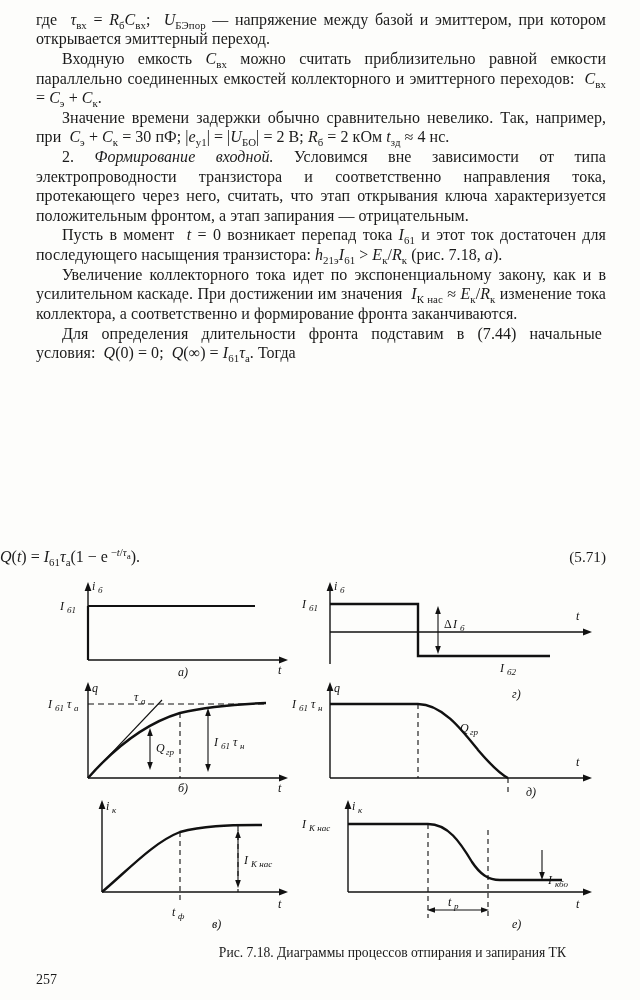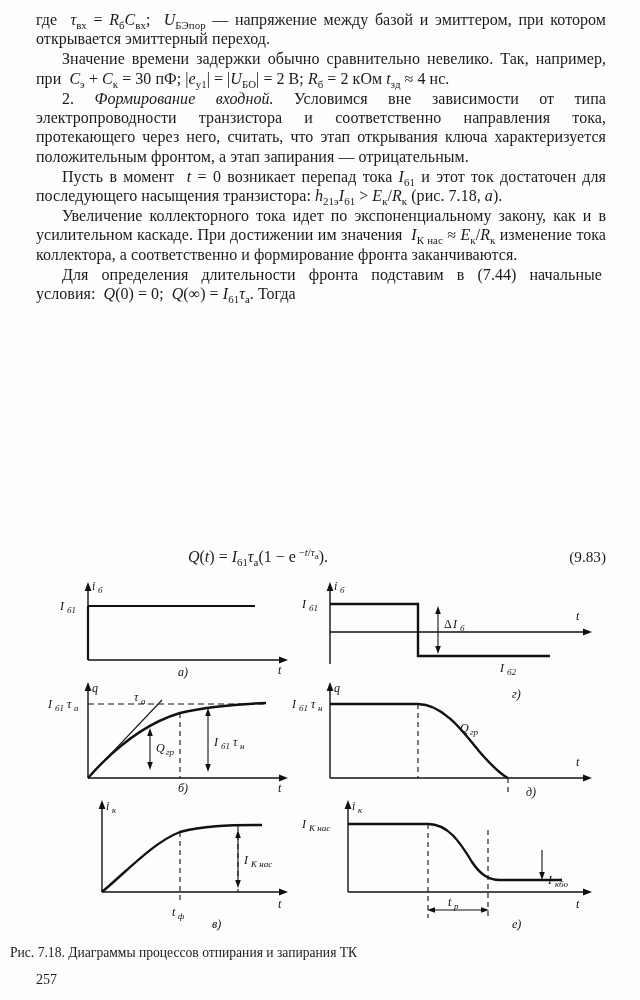--- a/index.html
+++ b/index.html
@@ -47,43 +47,43 @@
   .sup {
     font-size: 0.68em;
     vertical-align: super;
     line-height: 0;
   }
   .eqline {
     position: absolute;
     left: 0;
     top: 548px;
     width: 516px;
-    text-align: center;
+    text-align: left;
     font-size: 16px;
     font-family: "Liberation Serif", serif;
   }
   .eqnum {
     position: absolute;
     right: 34px;
     top: 548px;
     font-size: 15.2px;
   }
   .figwrap {
     position: absolute;
     left: 30px;
     top: 580px;
     width: 580px;
     height: 360px;
   }
   .caption {
     position: absolute;
-    left: 10px;
+    left: 0;
     top: 945px;
     width: 566px;
-    text-align: left;
+    text-align: right;
     font-size: 13.6px;
     font-family: "Liberation Serif", serif;
   }
   .pagenum {
     position: absolute;
     left: 36px;
     top: 972px;
     font-size: 14px;
   }
   svg { display: block; }
@@ -93,20 +93,23 @@
 <body>
 
 <div class="page">
 
   <div class="text-col">
 
     <p class="par noind">
       где&nbsp;&nbsp;<i class="it">τ</i><span class="sub">вх</span> = <i class="it">R</i><span class="sub">б</span><i class="it">C</i><span class="sub">вх</span>;&nbsp; <i class="it">U</i><span class="sub">БЭпор</span>&nbsp;—&nbsp;напряжение между базой и эмиттером, при котором открывается эмиттерный переход.
     </p>
 
+    <p class="par">
+      Входную емкость <i class="it">C</i><span class="sub">вх</span> можно считать приблизительно равной емкости параллельно соединенных емкостей коллекторного и эмиттерного переходов:&nbsp;&nbsp;<i class="it">C</i><span class="sub">вх</span> = <i class="it">C</i><span class="sub">э</span> + <i class="it">C</i><span class="sub">к</span>.
+    </p>
 
     <p class="par">
       Значение времени задержки обычно сравнительно невелико. Так, например, при&nbsp; <i class="it">C</i><span class="sub">э</span> + <i class="it">C</i><span class="sub">к</span> = 30 пФ; |<i class="it">e</i><span class="sub">у1</span>| = |<i class="it">U</i><span class="sub">БО</span>| = 2 В; <i class="it">R</i><span class="sub">б</span> = 2 кОм <i class="it">t</i><span class="sub">зд</span> ≈ 4 нс.
     </p>
 
 
     <p class="par">
       2. <i class="it">Формирование входной.</i> Условимся вне зависимости от типа электропроводности транзистора и соответственно направления тока, протекающего через него, считать, что этап открывания ключа характеризуется положительным фронтом, а этап запирания&nbsp;— отрицательным.
     </p>
 
@@ -119,21 +122,21 @@
     </p>
 
     <p class="par">
       Для определения длительности фронта подставим в (7.44) начальные&nbsp; условия:&nbsp; <i class="it">Q</i>(0) = 0;&nbsp; <i class="it">Q</i>(∞) = <i class="it">I</i><span class="sub">61</span><i class="it">τ</i><span class="sub">a</span>. Тогда
     </p>
   </div>
 
   <div class="eqline">
     <i class="it">Q</i>(<i class="it">t</i>) = <i class="it">I</i><span class="sub">61</span><i class="it">τ</i><span class="sub">a</span>(1 − e<span class="sup">&nbsp;−<i class="it">t</i>/<i class="it">τ</i><sub>a</sub></span>).
   </div>
-  <div class="eqnum">(9.83)</div>
+  <div class="eqnum">(5.71)</div>
 
   <div class="figwrap">
     <svg width="580" height="360" viewBox="0 0 580 360">
       <g stroke="#111" fill="none" stroke-width="1.4">
 
         <g>
 
           <line x1="58" y1="8" x2="58" y2="80"></line>
           <polygon points="58,2 54.6,11 61.4,11" fill="#111" stroke="none"></polygon>
 

